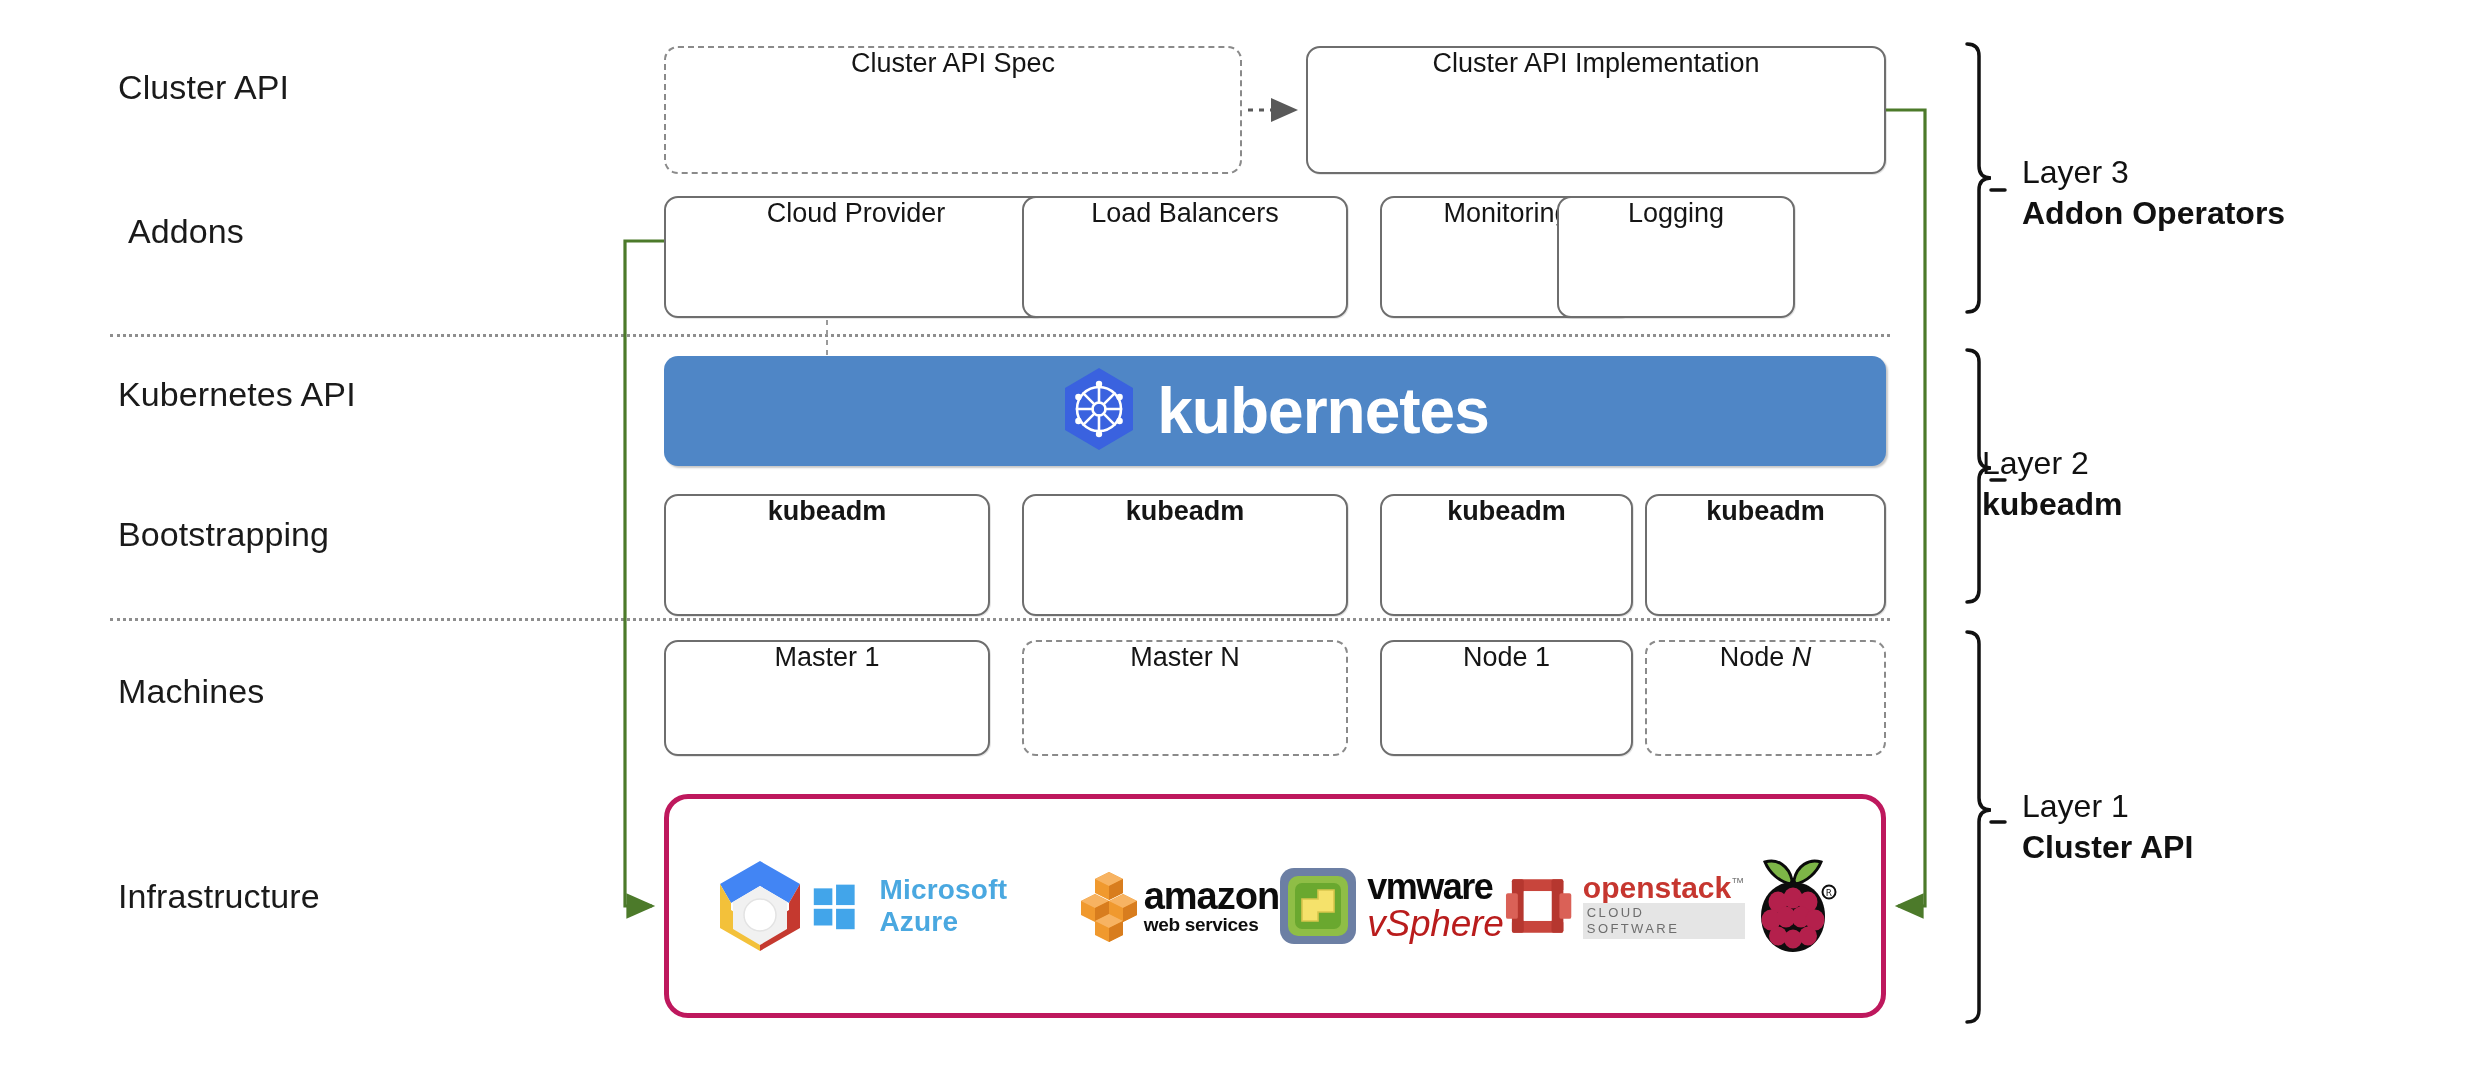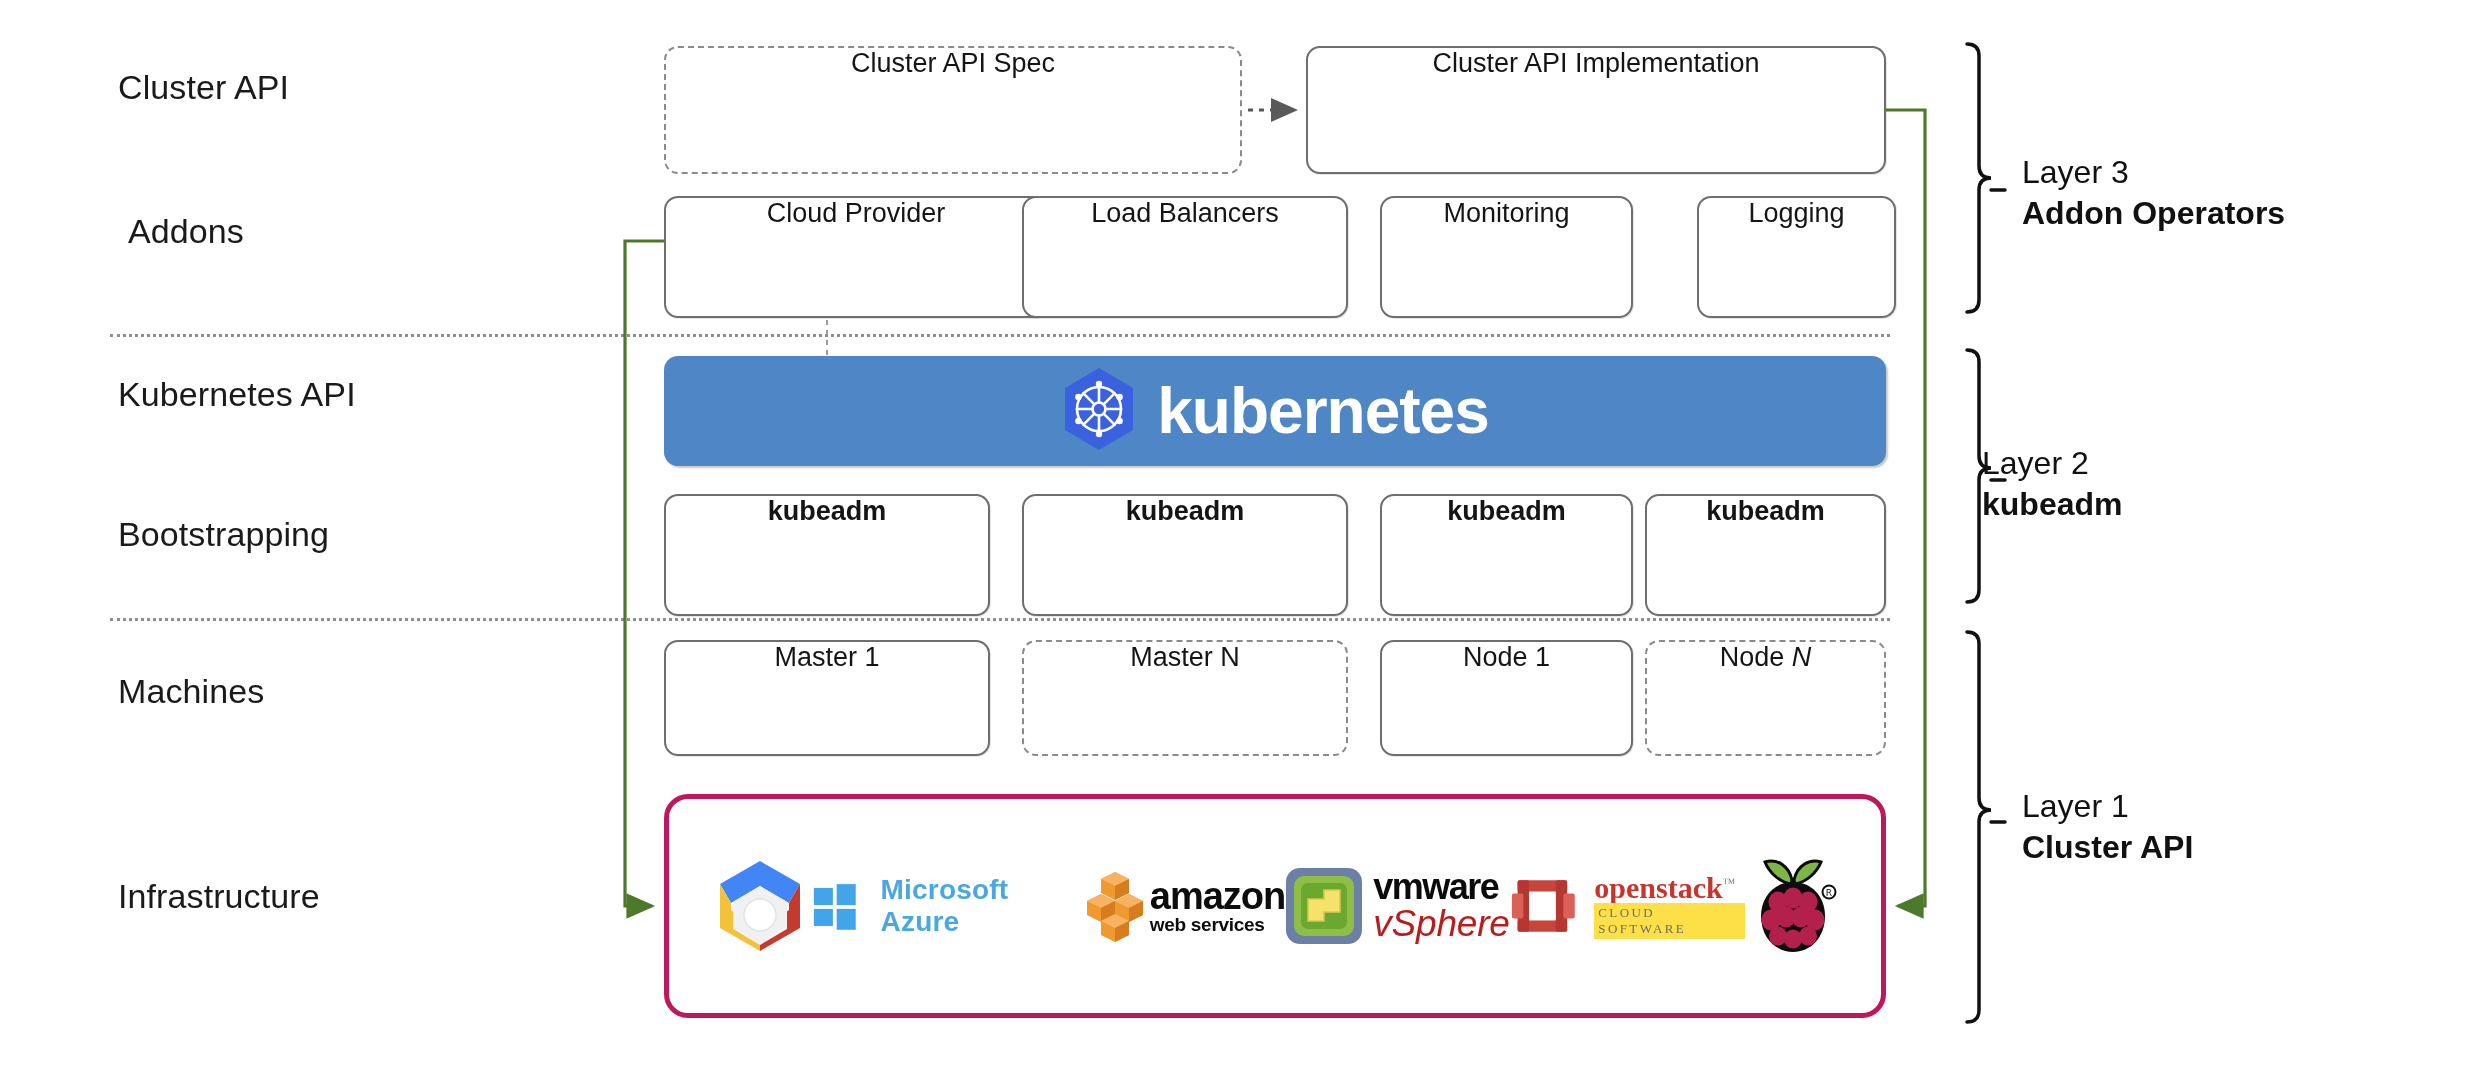--- a/index.html
+++ b/index.html
@@ -110,21 +110,21 @@
   .layerlabel b{font-weight:bold;display:block;}
 
   
   .azure-txt{color:#4aa8e0;font-size:28px;font-weight:600;letter-spacing:.2px;}
   .aws-top{font-size:38px;font-weight:bold;color:#0d0d0d;line-height:.95;letter-spacing:-1px;}
   .aws-bot{font-size:19px;font-weight:bold;color:#0d0d0d;line-height:1;letter-spacing:-.3px;}
   .vm-top{font-size:36px;font-weight:bold;color:#0b0b0b;line-height:.95;letter-spacing:-1.5px;}
   .vm-bot{font-size:37px;color:#b91c1c;line-height:1;letter-spacing:-.2px;font-style:italic;}
   .os-top{font-size:30px;color:#7a7a7a;line-height:1;}
   .os-top span{color:#c6362f;font-weight:bold;}
-  .os-bot{font-size:13px;color:#6d6d6d;letter-spacing:2.4px;background:#fde047;padding:2px 4px;line-height:1.2;}
+  .os-bot{font-size:13px;color:#6d6d6d;letter-spacing:2.4px;background:#e5e5e5;padding:2px 4px;line-height:1.2;}
 </style>
 </head>
 <body>
 
 <div id="stage">
 
   <div class="rowlabel" style="left:118px; top:68px;">Cluster API</div>
   <div class="rowlabel" style="left:128px; top:212px;">Addons</div>
   <div class="rowlabel" style="left:118px; top:375px;">Kubernetes API</div>
   <div class="rowlabel" style="left:118px; top:515px;">Bootstrapping</div>
@@ -144,21 +144,21 @@
 
   <div class="box" style="left:664px; top:196px; width:384px; height:122px;">
     <span>Cloud Provider</span>
   </div>
   <div class="box" style="left:1022px; top:196px; width:326px; height:122px;">
     <span>Load Balancers</span>
   </div>
   <div class="box" style="left:1380px; top:196px; width:253px; height:122px;">
     <span>Monitoring</span>
   </div>
-  <div class="box" style="left:1697px; top:196px; width:199px; height:122px;">
+  <div class="box" style="left:1557px; top:196px; width:238px; height:122px;">
     <span>Logging</span>
   </div>
 
   <div class="kbanner" id="kbanner" style="left: 664px; top: 356px; width: 1222px; height: 110px; background: rgb(79, 134, 198);">
     <span class="klogo">
       <svg width="76" height="86" viewBox="0 0 76 86" aria-hidden="true">
         <polygon points="38,2 72,22 72,64 38,84 4,64 4,22" fill="#3a62df"></polygon>
         <g stroke="#ffffff" stroke-width="2.6" fill="none" stroke-linecap="round">
           <circle cx="38" cy="43" r="22"></circle>
           <circle cx="38" cy="43" r="6.5"></circle>
@@ -272,21 +272,21 @@
         <rect x="16" y="16" width="46" height="46" rx="7" fill="#6aa82f"></rect>
         <path d="M23,32 h16 v-9 h16 v22 h-16 v9 h-16 z" fill="#f5e26b"></path>
         <path d="M23,32 h16 v-9 h16 v22 h-16 v9 h-16 z" fill="none" stroke="#d8c64d" stroke-width="1.6"></path>
       </svg>
       <span style="display:flex;flex-direction:column;align-items:flex-start;line-height:1;">
         <span class="vm-top">vmware</span>
         <span class="vm-bot">vSphere</span>
       </span>
     </span>
 
-    <span class="logo" style="gap:16px;font-family:Liberation Serif, serif;">
+    <span class="logo" style="gap:8px;">
       <svg width="72" height="70" viewBox="0 0 72 70" aria-hidden="true">
         <rect x="8" y="8" width="52" height="12" rx="2" fill="#c8453c"></rect>
         <rect x="8" y="50" width="52" height="12" rx="2" fill="#c8453c"></rect>
         <rect x="8" y="8" width="12" height="54" rx="2" fill="#b6372f"></rect>
         <rect x="48" y="8" width="12" height="54" rx="2" fill="#b6372f"></rect>
         <rect x="2" y="22" width="12" height="26" rx="2" fill="#da6157"></rect>
         <rect x="56" y="22" width="12" height="26" rx="2" fill="#da6157"></rect>
         <rect x="20" y="20" width="28" height="30" fill="#ffffff"></rect>
       </svg>
       <span style="display:flex;flex-direction:column;align-items:flex-start;">

